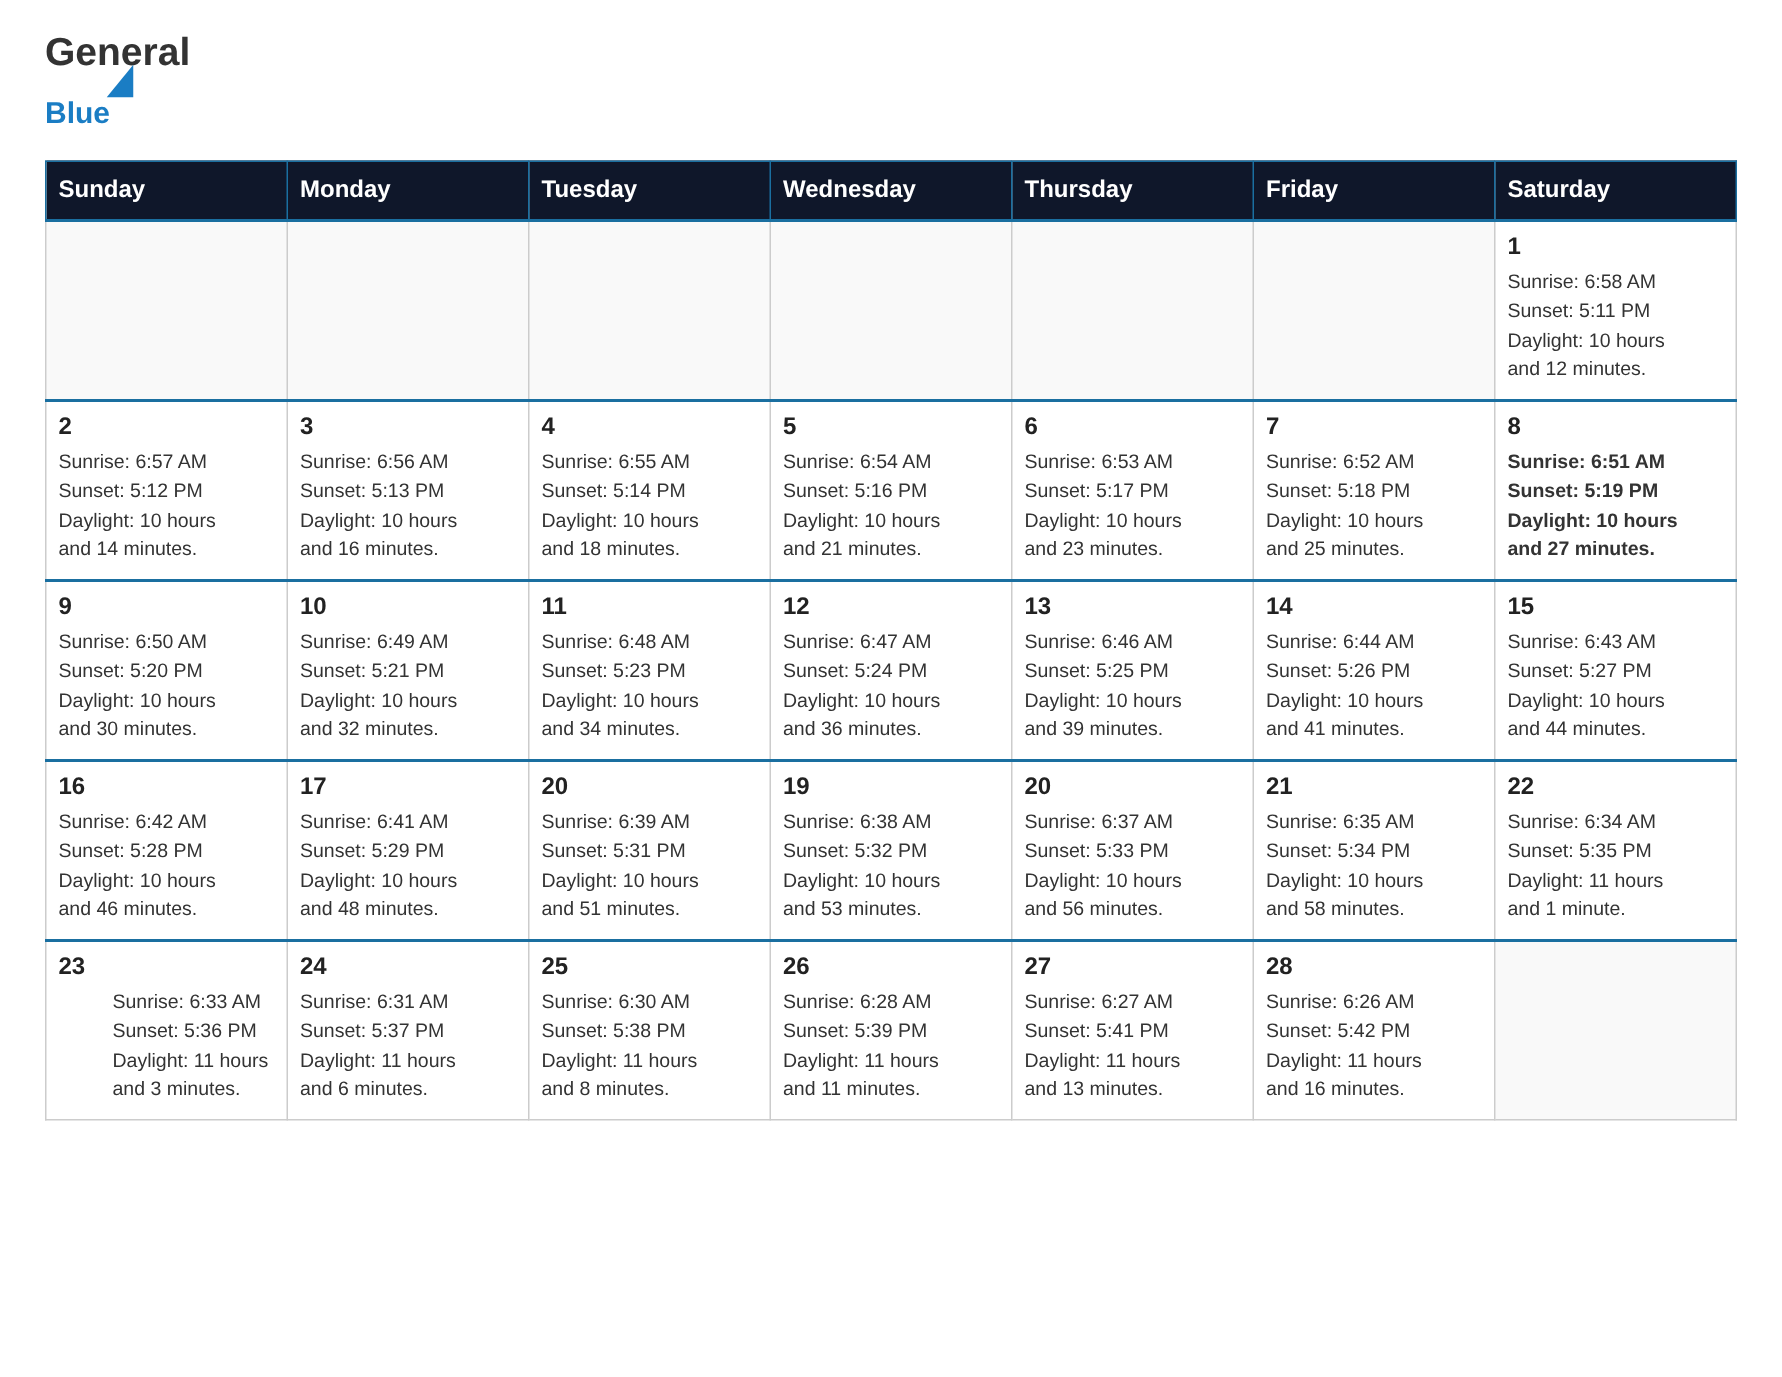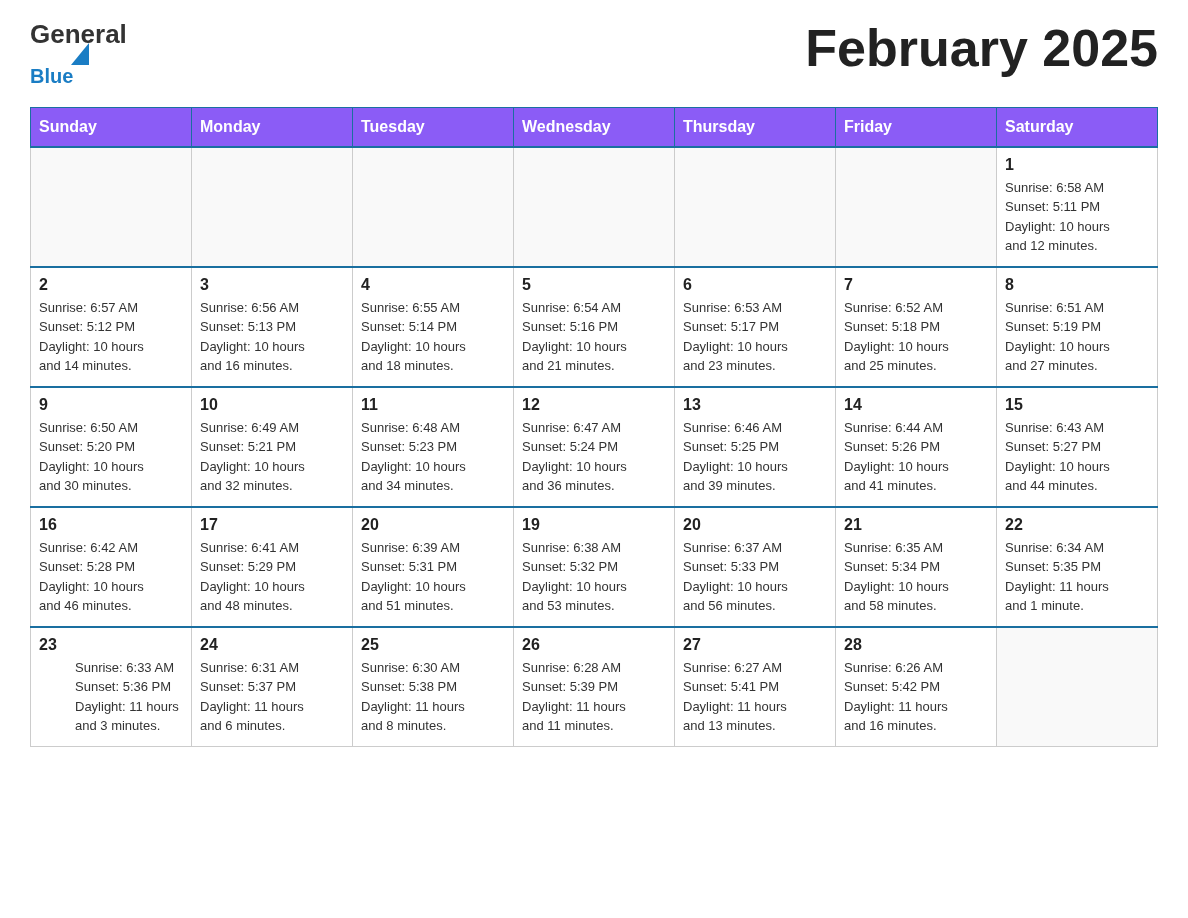--- a/index.html
+++ b/index.html
@@ -54,21 +54,21 @@
       font-size: 22px;
       color: #444;
       margin-top: 4px;
     }
     table {
       width: 100%;
       border-collapse: collapse;
       table-layout: fixed;
     }
     thead th {
-      background-color: #8b5cf6;
+      background-color: #0f172a;
       color: #fff;
       font-size: 16px;
       font-weight: bold;
       padding: 10px 8px;
       text-align: left;
       border: 1px solid #1a6fa0;
     }
     tbody td {
       vertical-align: top;
       border: 1px solid #ccc;
@@ -105,21 +105,20 @@
         <svg width="18" height="22" viewBox="0 0 18 22" style="margin-left:3px;margin-top:-6px;">
           <polygon points="0,22 18,22 18,0" fill="#1a7dc4"></polygon>
         </svg>
       </div>
       <div>
         <span class="logo-text-blue">Blue</span>
       </div>
     </div>
   </div>
   <div class="title-area">
-    <div class="month-title">February 2025</div>
   </div>
 </div>
 
 <table>
   <thead>
     <tr>
     <th>Sunday</th>
         <th>Monday</th>
         <th>Tuesday</th>
         <th>Wednesday</th>
@@ -182,21 +181,21 @@
         </td>
         <td>
           <div class="day-number">7</div>
           <div class="day-info" style="white-space: pre-line;">Sunrise: 6:52 AM
 Sunset: 5:18 PM
 Daylight: 10 hours
 and 25 minutes.</div>
         </td>
         <td>
           <div class="day-number">8</div>
-          <div class="day-info" style="white-space: pre-line;">Sunrise: 6:51 AM
+          <div class="day-info" style="white-space: pre-line; font-weight: bold;">Sunrise: 6:51 AM
 Sunset: 5:19 PM
 Daylight: 10 hours
 and 27 minutes.</div>
         </td>
       </tr>
       <tr>
         <td>
           <div class="day-number">9</div>
           <div class="day-info" style="white-space: pre-line;">Sunrise: 6:50 AM
 Sunset: 5:20 PM

